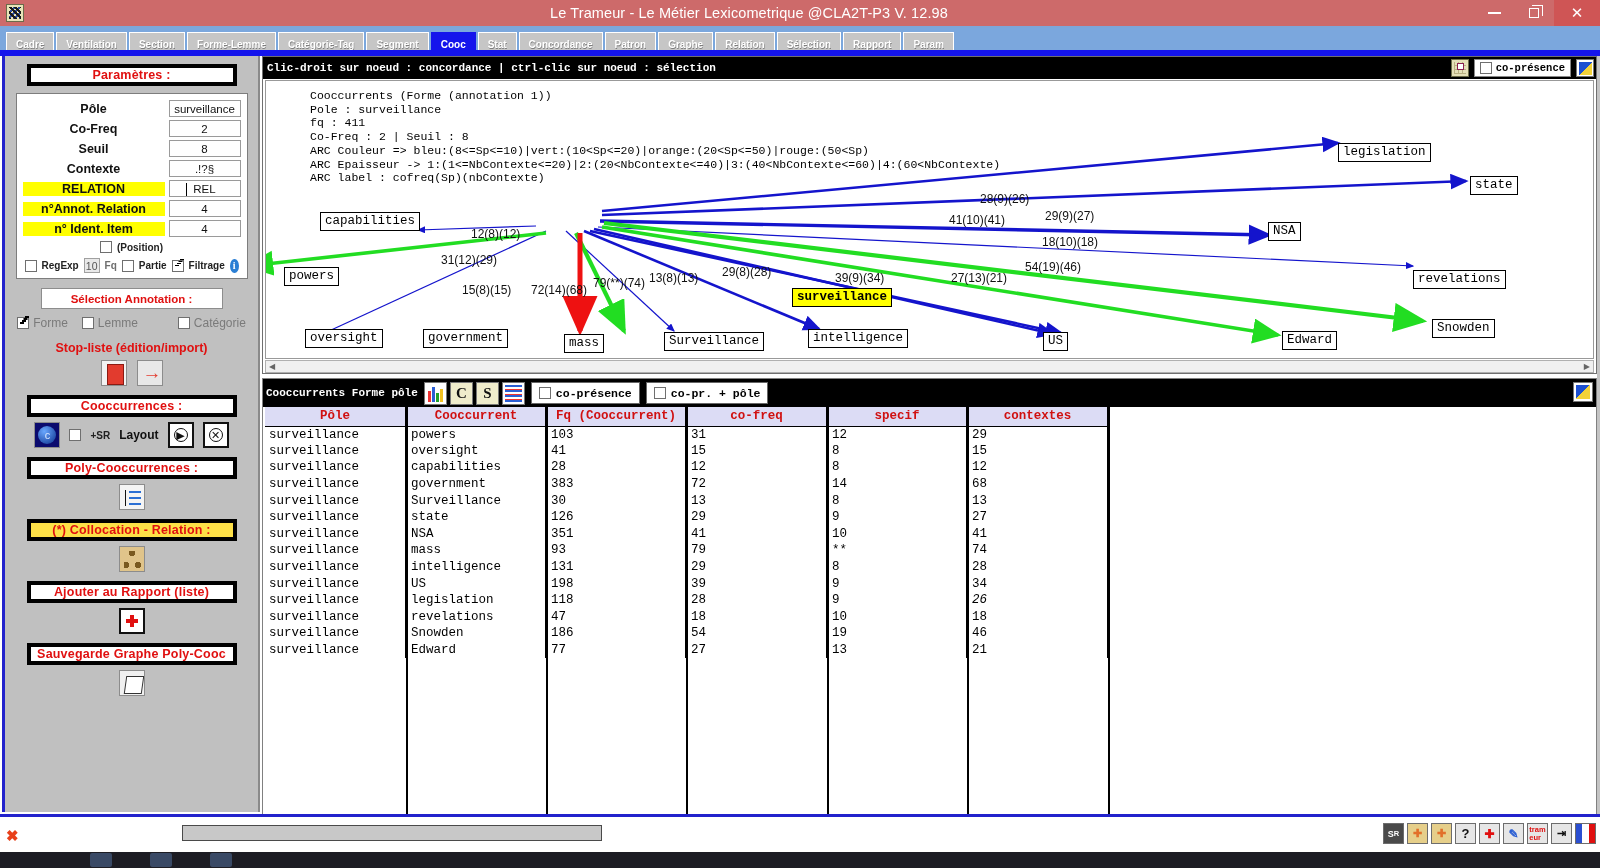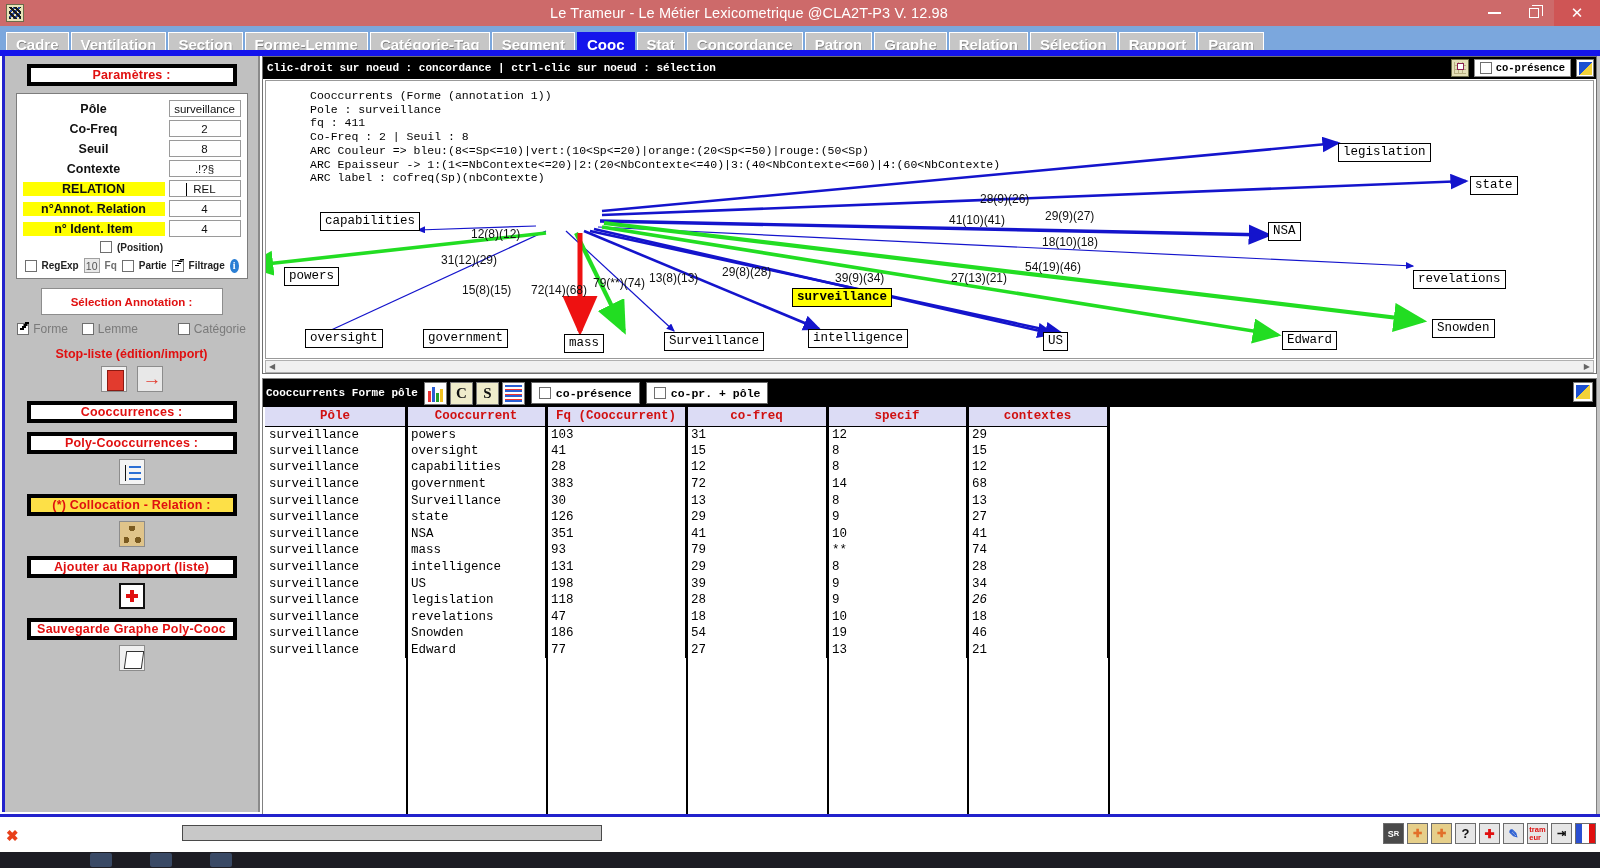--- a/index.html
+++ b/index.html
@@ -64,21 +64,21 @@
     display: flex; align-items: flex-end;
     padding-left: 6px;
   }
   .tab {
     height: 24px; margin-right: 2px;
     padding: 0 9px;
     background: #c6c6c6;
     border: 1px solid #ffffff;
     border-bottom: none;
     color: #ffffff;
-    font-size: 15px; font-weight: bold;
+    font-size: 10px; font-weight: bold;
     display: flex; align-items: center;
     text-shadow: 0.5px 0.5px 0 #7d7d7d;
     white-space: nowrap;
   }
   .tab.active {
     background: #1414ec; border-color: #1414ec; color: #ffffff;
     text-shadow: none;
   }
   .tabstrip-underline {
     position: absolute; left: 0; top: 50px; width: 1600px; height: 6px;
@@ -158,21 +158,21 @@
     background: #e9e9e9; color: #555; font-size: 10.5px;
     display: flex; align-items: center; justify-content: center;
   }
   .info-dot {
     width: 14px; height: 14px; border-radius: 50%;
     background: #2b7fd4; color: #fff; font-size: 10px; font-weight: bold;
     display: flex; align-items: center; justify-content: center;
     font-family: "Liberation Serif", serif;
   }
   .sel-annot-title {
-    margin: 9px auto 0 auto; width: 182px; height: 27px;
+    margin: 9px auto 0 auto; width: 182px; height: 21px;
     background: #ffffff; border: 1px solid #8d8d8d;
     color: #e01010; font-size: 11.5px; font-weight: bold;
     display: flex; align-items: center; justify-content: center;
   }
   .annot-row {
     display: flex; align-items: center; justify-content: center;
     gap: 14px; margin-top: 7px;
   }
   .annot-row .lbl { font-size: 12px; color: #7a7a7a; }
   .stop-title {
@@ -620,20 +620,28 @@
           </span>
         </div>
 
       <div class="stop-title">Stop-liste (édition/import)</div>
       <div class="icon-row">
         <div class="micon note"></div>
         <div class="micon export"></div>
       </div>
 
       <div class="panel-title" style="margin-top:9px">Cooccurrences :</div>
+      <div class="icon-row" style="gap:9px;align-items:center">
+        <div class="micon blue-c"></div>
+        <div class="cbx"></div>
+        <span class="tiny">+SR</span>
+        <span style="font-size:12px;font-weight:bold;color:#111">Layout</span>
+        <div class="micon play"></div>
+        <div class="micon cancel"></div>
+      </div>
 
       <div class="panel-title" style="margin-top:9px">Poly-Cooccurrences :</div>
       <div class="icon-row">
         <div class="micon tree"></div>
       </div>
 
       <div class="panel-title yellow" style="margin-top:9px">(*) Collocation - Relation :</div>
       <div class="icon-row">
         <div class="micon poly"></div>
       </div>

